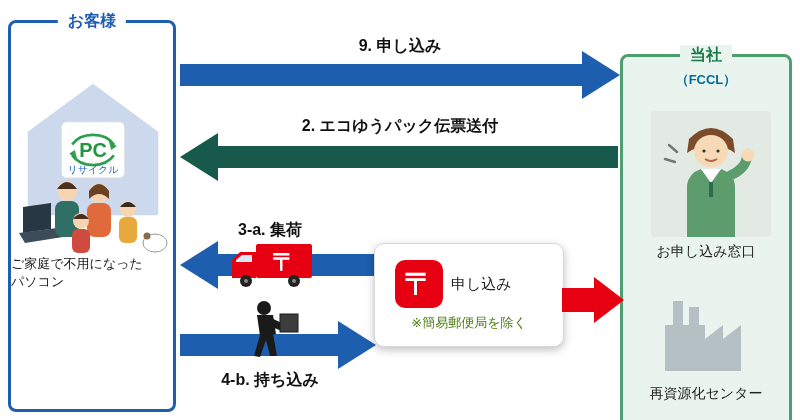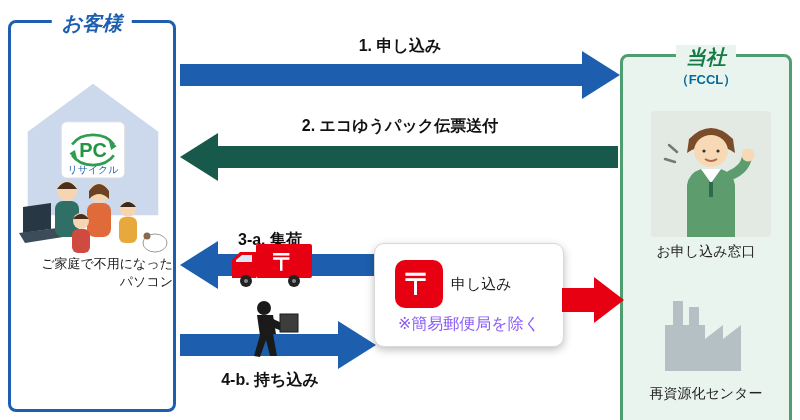--- a/index.html
+++ b/index.html
@@ -1,27 +1,27 @@
 <!DOCTYPE html>
 <html><head>
 <meta charset="utf-8">
 <style>
   html,body{margin:0;padding:0;background:#fff;}
   .canvas{position:relative;width:800px;height:420px;background:#fff;overflow:hidden;
           font-family:"Liberation Sans","DejaVu Sans",sans-serif;color:#111;}
   .panel{position:absolute;border-radius:8px;box-sizing:border-box;}
   .panel.customer{left:8px;top:20px;width:168px;height:392px;background:#fff;border:3px solid #1d5fae;}
   .panel.company{left:620px;top:18px;width:172px;height:394px;background:#eaf4ee;border:3px solid #4f9e6f;margin-top:36px;}
-  .panel-title{position:absolute;left:50%;transform:translateX(-50%);font-weight:bold;font-size:20px;
-               white-space:nowrap;padding:0 10px;line-height:1.2;font-style:italic;}
+  .panel-title{position:absolute;left:50%;transform:translateX(-50%);font-weight:bold;font-size:16px;
+               white-space:nowrap;padding:0 10px;line-height:1.2;}
   .customer .panel-title{top:-12px;color:#1d5fae;background:#fff;}
   .company .panel-title{top:-12px;color:#157a45;background:#eaf4ee;}
   .company-subtitle{position:absolute;top:14px;width:100%;text-align:center;color:#0369a1;
                     font-size:13px;font-weight:bold;}
-  .caption{position:absolute;top:232px;width:100%;text-align:right;font-size:13px;line-height:1.4;color:#222;}
+  .caption{position:absolute;top:232px;width:100%;text-align:left;font-size:13px;line-height:1.4;color:#222;}
   .reception-label{position:absolute;top:186px;width:100%;text-align:center;font-size:14px;color:#222;}
   .center-label{position:absolute;top:328px;width:100%;text-align:center;font-size:14px;color:#222;}
 
   .shaft{position:absolute;height:22px;}
   .shaft.blue{background:#1d5fae;}
   .shaft.green{background:#175a4b;}
   .shaft.red{background:#e60012;height:24px;}
   .head{position:absolute;width:0;height:0;border-top:24px solid transparent;border-bottom:24px solid transparent;}
   .head.right.blue{border-left:38px solid #1d5fae;}
   .head.left.blue{border-right:38px solid #1d5fae;}
@@ -36,21 +36,21 @@
   .clerk{left:28px;top:54px;width:120px;height:126px;}
   .factory{left:38px;top:240px;width:94px;height:74px;}
   .truck{left:230px;top:240px;width:86px;height:48px;}
   .carrier{left:240px;top:300px;width:62px;height:60px;}
 
   .post-box{position:absolute;left:374px;top:243px;width:188px;height:102px;background:#fff;
             border:1px solid #d8d8d8;border-radius:10px;box-shadow:0 3px 8px rgba(0,0,0,.25);}
   .postal-mark{position:absolute;left:20px;top:16px;width:48px;height:48px;background:#e60012;border-radius:10px;
                color:#fff;font-size:30px;font-weight:bold;text-align:center;line-height:48px;}
   .post-name{position:absolute;left:76px;top:31px;font-size:15px;color:#222;white-space:nowrap;}
-  .post-note{position:absolute;top:70px;width:100%;text-align:center;font-size:16px;color:#8b5cf6;white-space:nowrap;}
+  .post-note{position:absolute;top:70px;width:100%;text-align:center;font-size:13px;color:#4d7c0f;white-space:nowrap;}
 </style>
 </head>
 <body>
 
 <div class="canvas">
 
   <div class="panel customer">
     <div class="panel-title">お客様</div>
 
     <svg class="icon house" viewBox="0 0 150 150">
@@ -110,29 +110,29 @@
       <rect x="58" y="71" width="4" height="15" fill="#2e6b4a"></rect>
     </svg>
     <div class="reception-label">お申し込み窓口</div>
 
     <svg class="icon factory" viewBox="0 0 94 74">
       <polygon points="4,74 4,28 12,28 12,4 22,4 22,28 28,28 28,10 38,10 38,28 44,28 44,42 62,28 62,42 80,28 80,74" fill="#b5c0c5"></polygon>
     </svg>
     <div class="center-label">再資源化センター</div>
   </div>
 
-  <div class="arrow-label" style="left:180px;top:36px;width:440px;">1. 申し込み</div>
+  <div class="arrow-label" style="left:180px;top:36px;width:440px;">9. 申し込み</div>
   <div class="shaft blue" style="left:180px;top:64px;width:402px;"></div>
   <div class="head right blue" style="left:582px;top:51px;"></div>
 
   <div class="arrow-label" style="left:180px;top:116px;width:440px;">2. エコゆうパック伝票送付</div>
   <div class="head left green" style="left:180px;top:133px;"></div>
   <div class="shaft green" style="left:218px;top:146px;width:400px;"></div>
 
-  <div class="arrow-label" style="left:190px;top:220px;width:160px;margin-top:10px;">3-a. 集荷</div>
+  <div class="arrow-label" style="left:190px;top:220px;width:160px;">3-a. 集荷</div>
   <div class="head left blue" style="left:180px;top:241px;"></div>
   <div class="shaft blue" style="left:218px;top:254px;width:156px;"></div>
 
   <svg class="icon truck" viewBox="0 0 86 48">
     <polygon points="2,38 2,20 10,12 26,12 26,38" fill="#e60012"></polygon>
     <polygon points="6,20 12,15 22,15 22,22 6,22" fill="#dce9f5"></polygon>
     <rect x="26" y="4" width="56" height="34" rx="2" fill="#e60012"></rect>
     <text x="54" y="30" text-anchor="middle" font-size="24" font-weight="bold" fill="#ffffff">〒</text>
     <circle cx="16" cy="41" r="6" fill="#222222"></circle>
     <circle cx="16" cy="41" r="2" fill="#888888"></circle>

